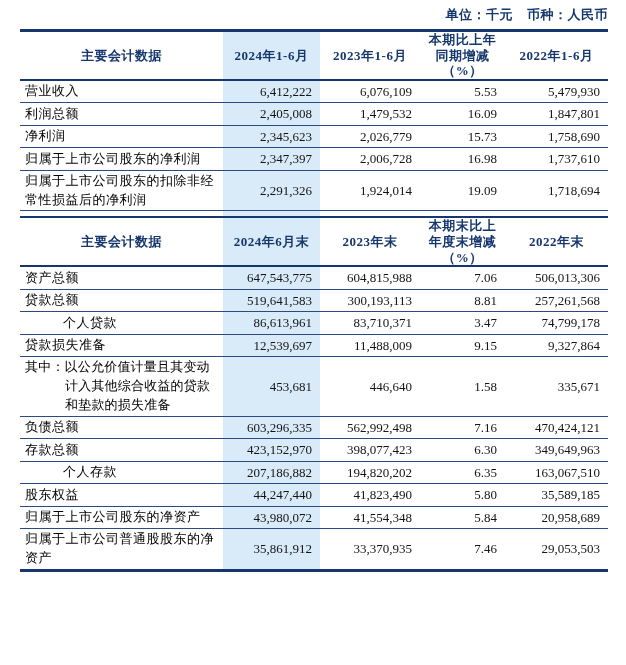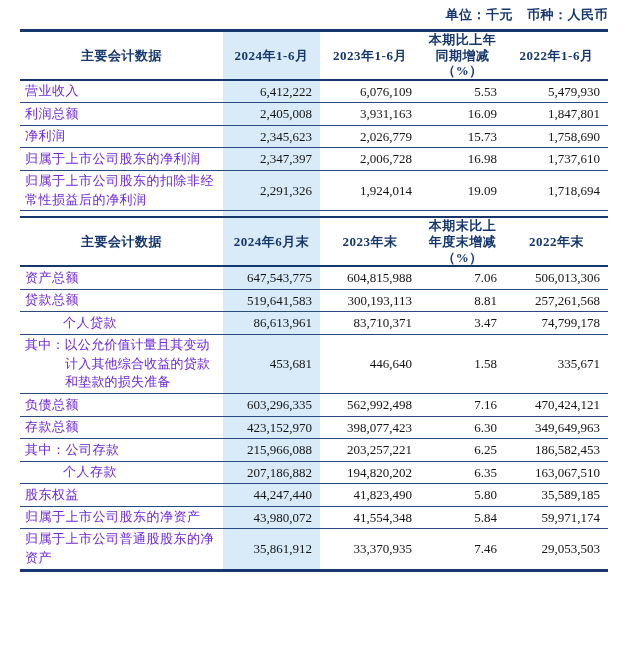--- a/index.html
+++ b/index.html
@@ -65,21 +65,21 @@
   td {
     font-size: 13px;
     color: #141414;
     text-align: right;
     vertical-align: middle;
     padding: 1px 8px 1px 0;
     line-height: 1.5;
   }
   td.label {
     text-align: left;
-    color: #6d28d9;
+    color: #000000;
     padding: 1px 2px 1px 5px;
     letter-spacing: 0.5px;
     line-height: 1.45;
   }
   td.label.indent { padding-left: 43px; }
   td.label.hanging { padding-left: 45px; text-indent: -40px; letter-spacing: 0.2px; margin-top: 27px; }
 </style>
 </head>
 <body>
 
@@ -112,21 +112,21 @@
           <tr>
             <td class="label">营业收入</td>
             <td>6,412,222</td>
             <td>6,076,109</td>
             <td>5.53</td>
             <td>5,479,930</td>
           </tr>
           <tr>
             <td class="label">利润总额</td>
             <td>2,405,008</td>
-            <td>3,931,163</td>
+            <td>1,479,532</td>
             <td>16.09</td>
             <td>1,847,801</td>
           </tr>
           <tr>
             <td class="label">净利润</td>
             <td>2,345,623</td>
             <td>2,026,779</td>
             <td>15.73</td>
             <td>1,758,690</td>
           </tr>
@@ -180,20 +180,27 @@
             <td>257,261,568</td>
           </tr>
           <tr>
             <td class="label indent">个人贷款</td>
             <td>86,613,961</td>
             <td>83,710,371</td>
             <td>3.47</td>
             <td>74,799,178</td>
           </tr>
           <tr>
+            <td class="label">贷款损失准备</td>
+            <td>12,539,697</td>
+            <td>11,488,009</td>
+            <td>9.15</td>
+            <td>9,327,864</td>
+          </tr>
+          <tr>
             <td class="label hanging">其中：以公允价值计量且其变动计入其他综合收益的贷款和垫款的损失准备</td>
             <td>453,681</td>
             <td>446,640</td>
             <td>1.58</td>
             <td>335,671</td>
           </tr>
           <tr>
             <td class="label">负债总额</td>
             <td>603,296,335</td>
             <td>562,992,498</td>
@@ -201,46 +208,39 @@
             <td>470,424,121</td>
           </tr>
           <tr>
             <td class="label">存款总额</td>
             <td>423,152,970</td>
             <td>398,077,423</td>
             <td>6.30</td>
             <td>349,649,963</td>
           </tr>
           <tr>
-            <td class="label">其中：公司存款</td>
-            <td>215,966,088</td>
-            <td>203,257,221</td>
-            <td>6.25</td>
-            <td>186,582,453</td>
-          </tr>
-          <tr>
             <td class="label indent">个人存款</td>
             <td>207,186,882</td>
             <td>194,820,202</td>
             <td>6.35</td>
             <td>163,067,510</td>
           </tr>
           <tr>
             <td class="label">股东权益</td>
             <td>44,247,440</td>
             <td>41,823,490</td>
             <td>5.80</td>
             <td>35,589,185</td>
           </tr>
           <tr>
             <td class="label">归属于上市公司股东的净资产</td>
             <td>43,980,072</td>
             <td>41,554,348</td>
             <td>5.84</td>
-            <td>59,971,174</td>
+            <td>20,958,689</td>
           </tr>
           <tr>
             <td class="label">归属于上市公司普通股股东的净资产</td>
             <td>35,861,912</td>
             <td>33,370,935</td>
             <td>7.46</td>
             <td>29,053,503</td>
           </tr>
         </tbody>
       </table>

